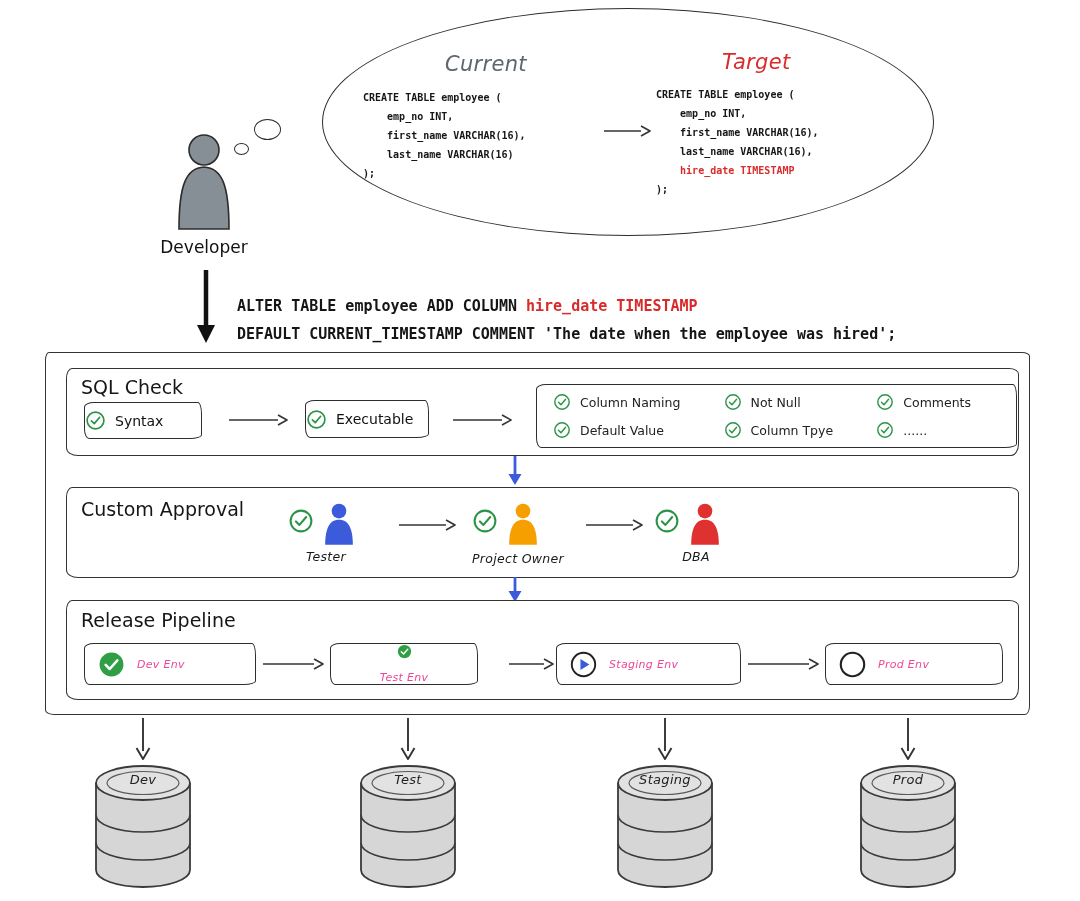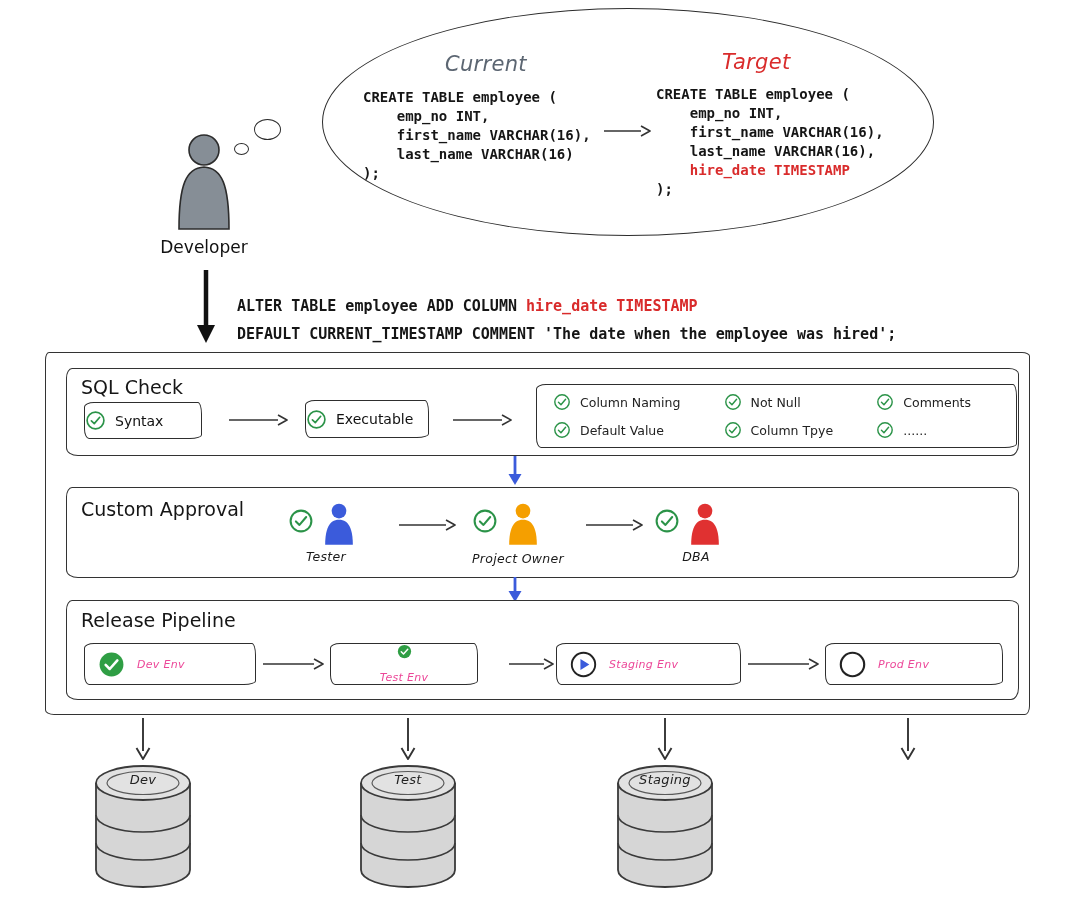--- a/index.html
+++ b/index.html
@@ -1,21 +1,21 @@
 <!DOCTYPE html>
 <html><head>
 <meta charset="utf-8">
 <style>
   * { margin:0; padding:0; box-sizing:border-box; }
   body { background:#ffffff; font-family:"DejaVu Sans", sans-serif; }
   .canvas { position:relative; width:1080px; height:901px; background:#fff; overflow:hidden; }
   .abs { position:absolute; }
   .hand { font-style:italic; letter-spacing:.3px; }
   .red { color:#d92b2b; }
-  .code { font-family:"DejaVu Sans Mono", monospace; font-weight:bold; font-size:14px;
+  .code { font-family:"DejaVu Sans Mono", monospace; font-weight:bold; font-size:10px;
           line-height:19px; color:#151515; white-space:pre; }
   .box { border:1.6px solid #2e2e2e; background:#fff;
          border-radius:10px 4px 12px 5px / 5px 12px 4px 10px; }
   .section { border:1.5px solid #333; background:#fff;
              border-radius:6px 10px 8px 12px / 10px 6px 12px 8px; }
   .section-title { font-size:19px; color:#161616; }
   .step-box { display:flex; align-items:center; gap:9px; padding:0 0; font-size:14px; color:#111; }
   .chk-grid { display:grid; grid-template-columns:38% 34% 28%; row-gap:10px; align-content:center; padding:8px 14px; }
   .chk-item { display:flex; align-items:center; gap:9px; }
   .chk-label { font-size:12.5px; color:#222; }
@@ -310,14 +310,24 @@
     <svg width="110" height="138" viewBox="0 0 110 138">
       <path d="M8 28 L8 115 a47 17 0 0 0 94 0 L102 28" fill="#d6d6d6" stroke="#3a3a3a" stroke-width="1.8"></path>
       <path d="M8 60 a47 17 0 0 0 94 0" fill="none" stroke="#3a3a3a" stroke-width="1.6"></path>
       <path d="M8 88 a47 17 0 0 0 94 0" fill="none" stroke="#3a3a3a" stroke-width="1.6"></path>
       <ellipse cx="55" cy="28" rx="47" ry="17" fill="#e2e2e2" stroke="#3a3a3a" stroke-width="1.8"></ellipse>
       <ellipse cx="55" cy="28" rx="36" ry="11.5" fill="none" stroke="#5a5a5a" stroke-width="1.2"></ellipse>
     </svg>
     <div class="db-label hand">Staging</div>
   </div>
 
+  <div class="abs" style="left:853px; top:755px; width:110px; height:138px;">
+    <svg width="110" height="138" viewBox="0 0 110 138">
+      <path d="M8 28 L8 115 a47 17 0 0 0 94 0 L102 28" fill="#d6d6d6" stroke="#3a3a3a" stroke-width="1.8"></path>
+      <path d="M8 60 a47 17 0 0 0 94 0" fill="none" stroke="#3a3a3a" stroke-width="1.6"></path>
+      <path d="M8 88 a47 17 0 0 0 94 0" fill="none" stroke="#3a3a3a" stroke-width="1.6"></path>
+      <ellipse cx="55" cy="28" rx="47" ry="17" fill="#e2e2e2" stroke="#3a3a3a" stroke-width="1.8"></ellipse>
+      <ellipse cx="55" cy="28" rx="36" ry="11.5" fill="none" stroke="#5a5a5a" stroke-width="1.2"></ellipse>
+    </svg>
+    <div class="db-label hand">Prod</div>
+  </div>
 
 </div>
 
 </body></html>

